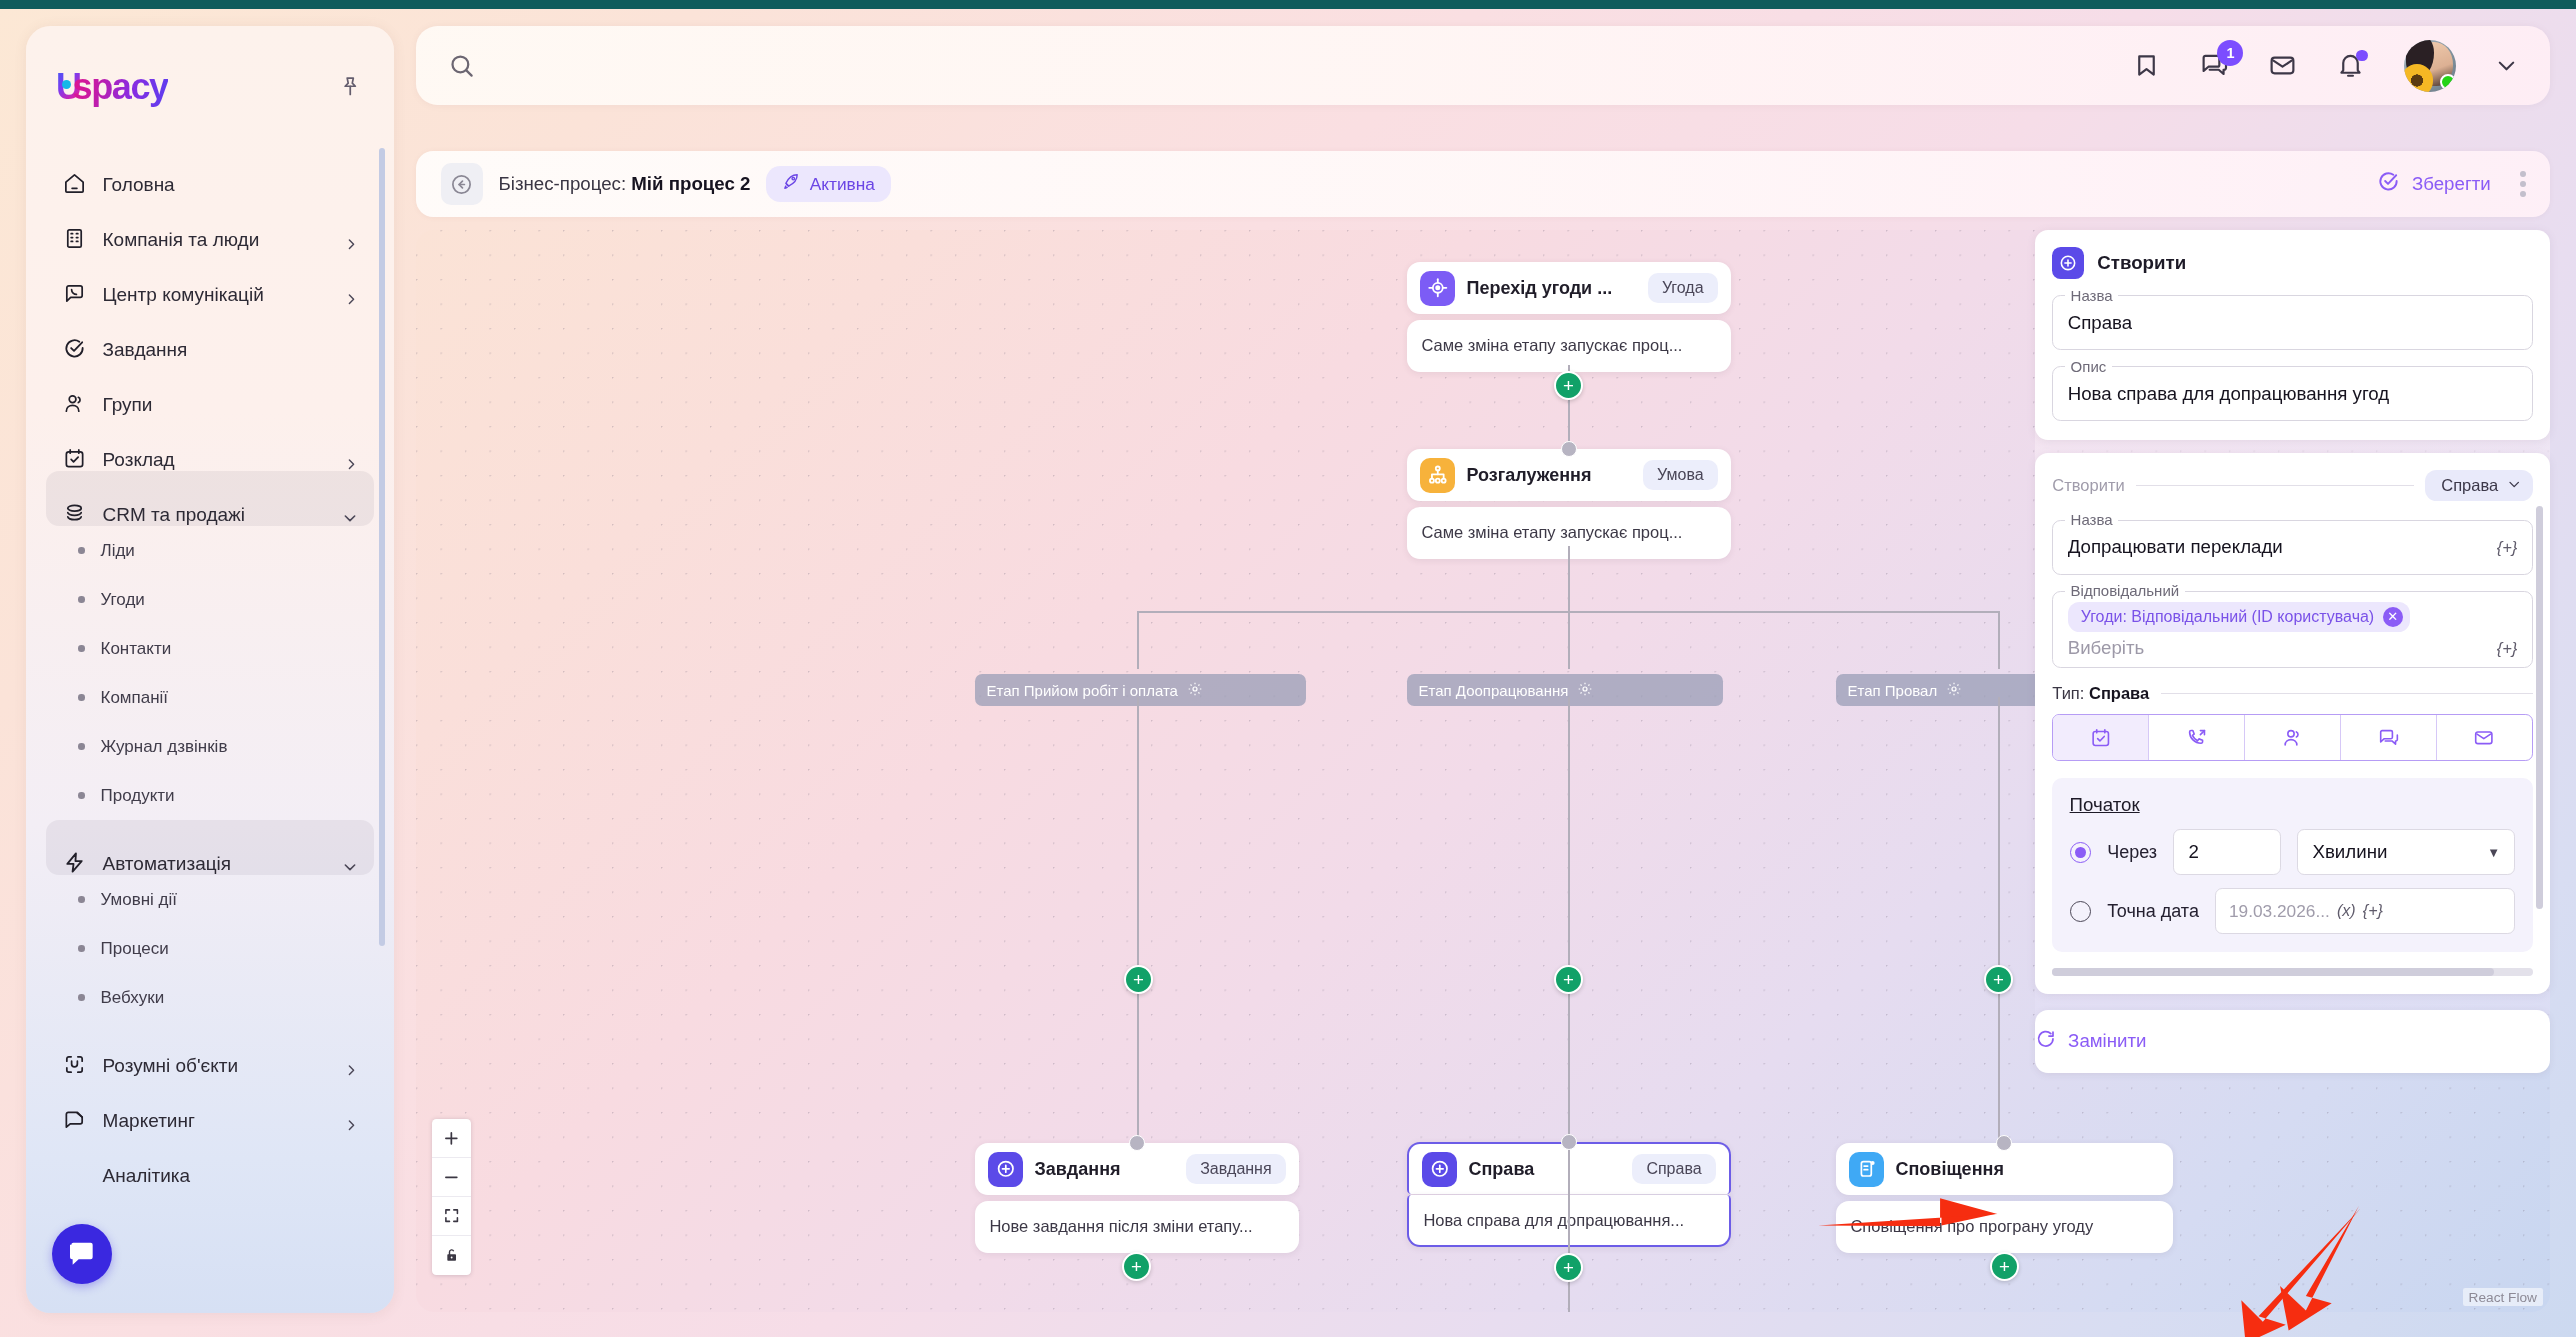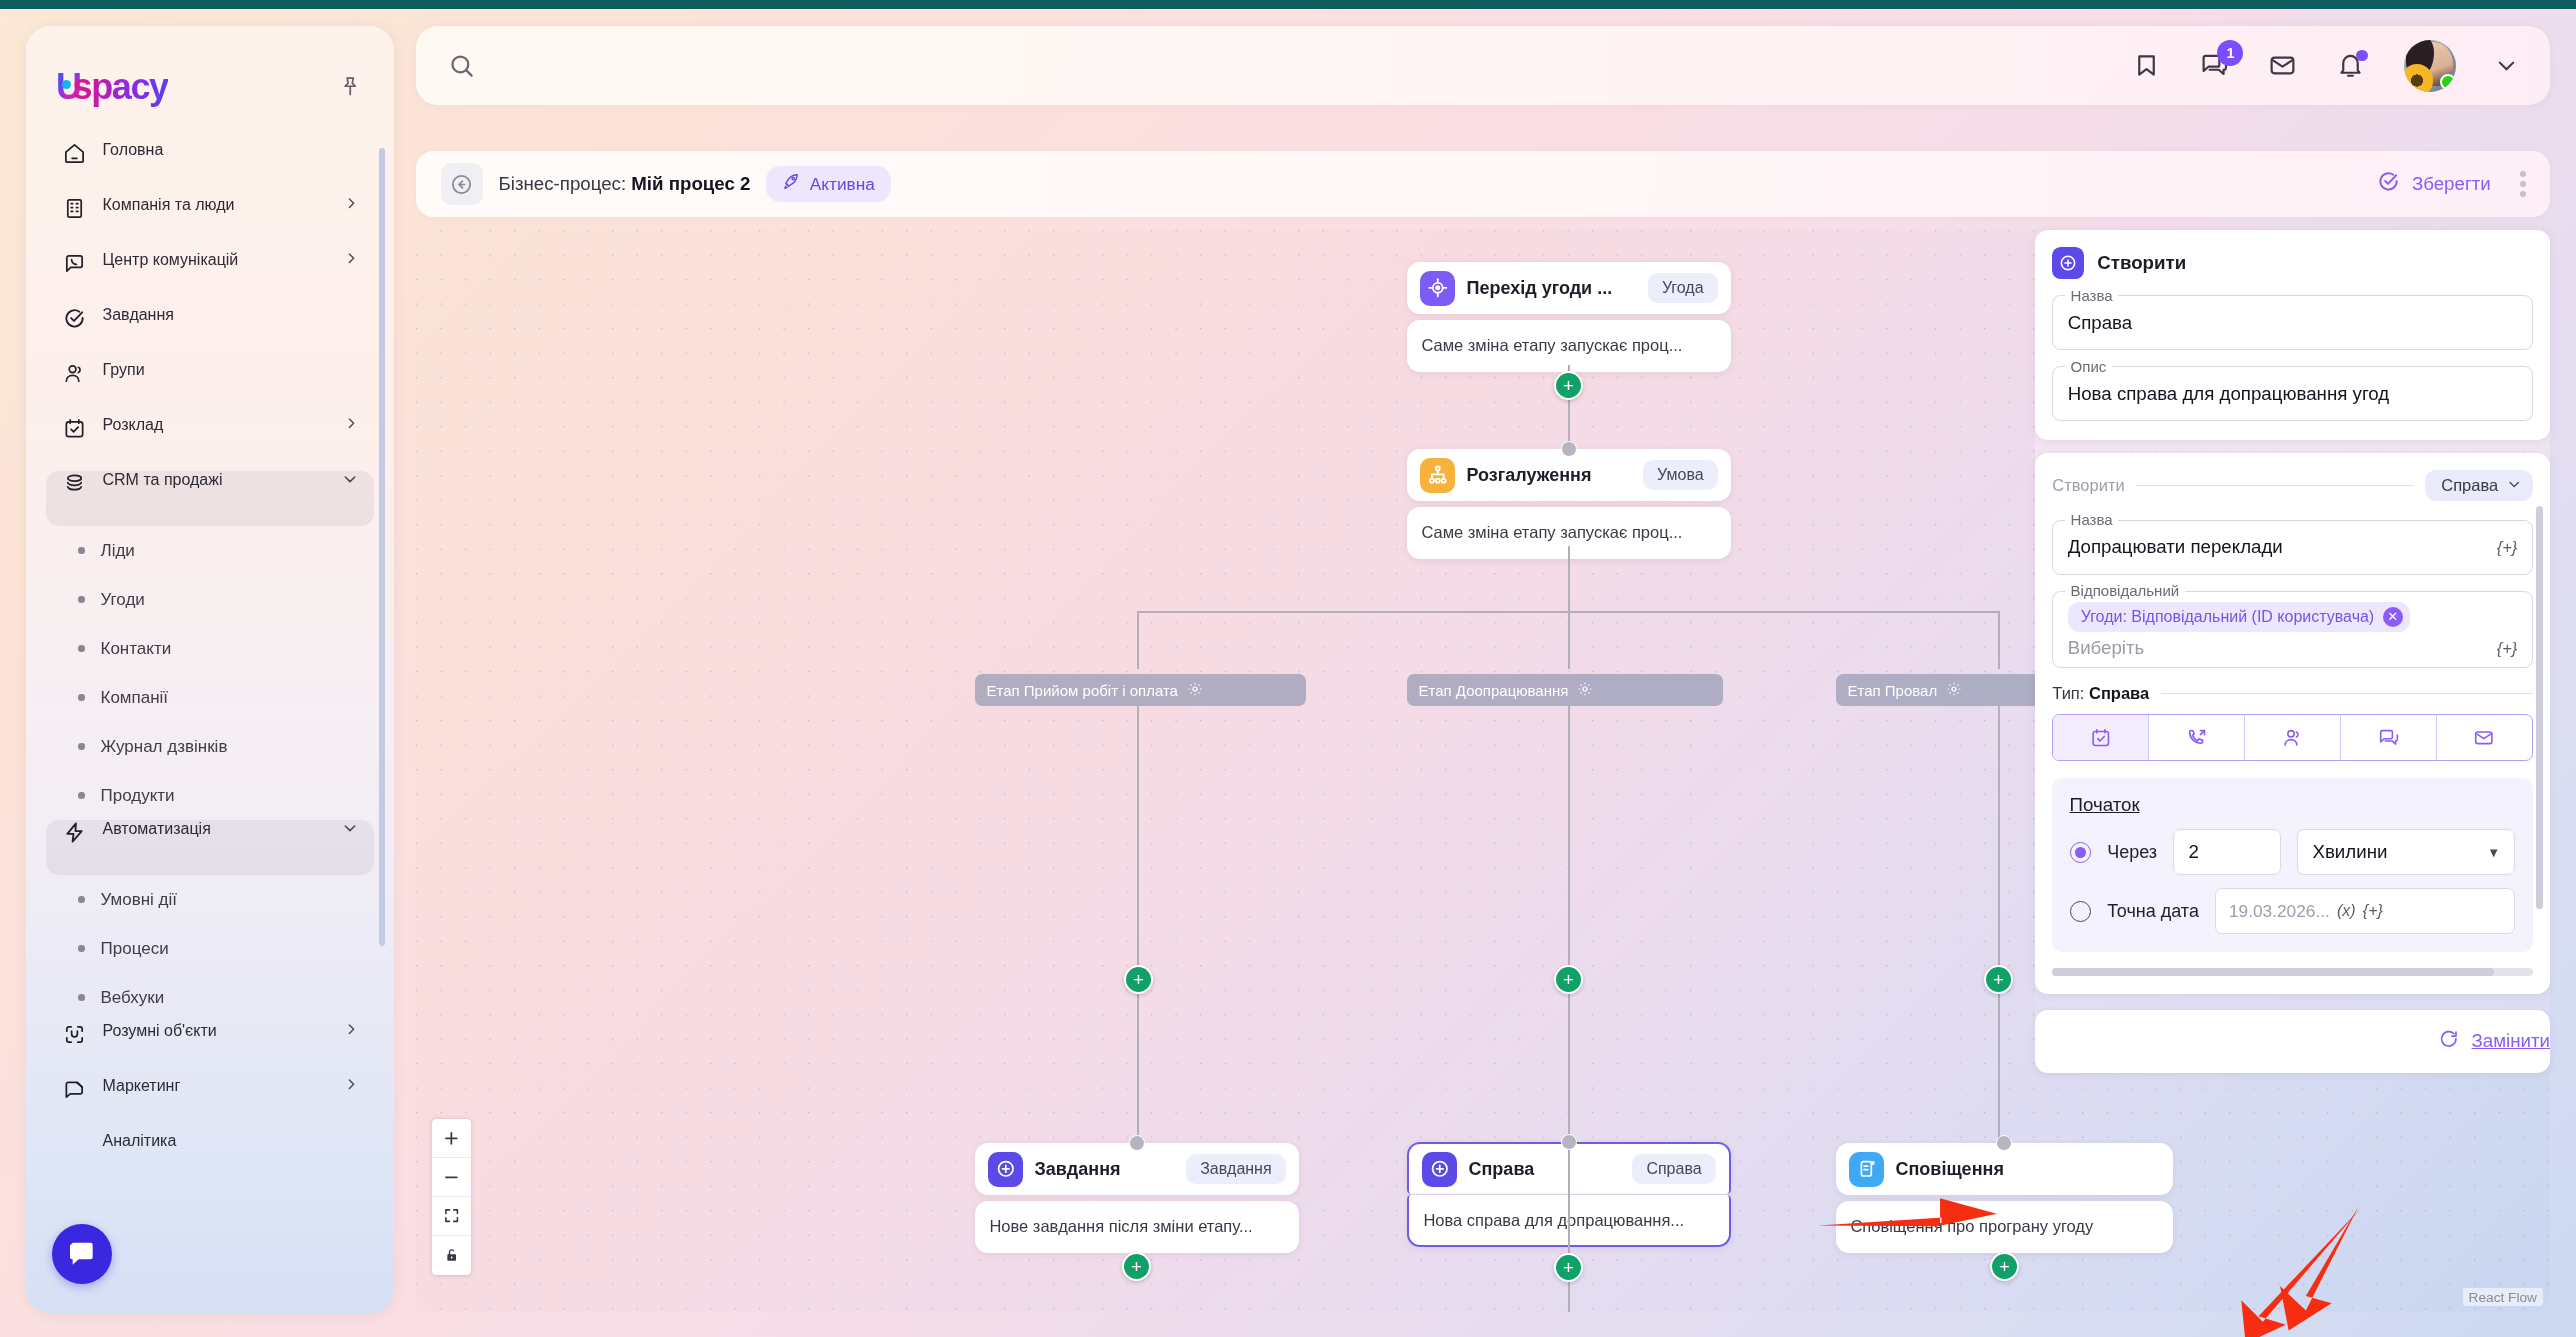--- a/index.html
+++ b/index.html
@@ -45,23 +45,23 @@
   .logo-rest {
     font-size: 36px; font-weight: 700; letter-spacing: -1.4px;
     background: linear-gradient(100deg,#e0158f 0%, #c51ba6 25%, #8a2ce0 60%, #5b3ef0 100%);
     -webkit-background-clip: text; background-clip: text; color: transparent;
     margin-left: -17.3px;
   }
   .pin-icon { color: #4a4458; opacity: .85; }
 
   .sb-nav { margin-top: 33px; padding: 0 20px 0 20px; position: relative; }
   .sb-item {
-    display: flex; align-items: flex-start; gap: 16px;
+    display: flex; align-items: flex-end; gap: 16px;
     height: 55px; padding: 0 16px; border-radius: 13px;
-    color: #2d2a35; font-size: 16px; cursor: pointer;
+    color: #2d2a35; font-size: 19px; cursor: pointer;
   }
   .sb-item.active { background: rgba(120,110,130,0.10); }
   .sb-item .ico { width: 24.5px; height: 24.5px; flex: 0 0 24.5px; display:flex; align-items:center; justify-content:center; color:#211f29; }
   .sb-item .lbl { flex: 1; white-space: nowrap; }
   .sb-item .chev { color:#4b4757; display:flex; align-items:center; }
   .sb-sub {
     display: flex; align-items: center; gap: 16px;
     height: 49px; padding-left: 32px; color: #403c4a; font-size: 17px; cursor: pointer;
   }
   .sb-sub .bullet { width: 6.5px; height: 6.5px; border-radius: 50%; background: #8b8694; flex:0 0 6.5px; }
@@ -304,24 +304,23 @@
   }
   .rp-hscroll i { display:block; width: 92%; height:8.6px; border-radius:4.3px; background:#cfcddb; }
   .rp-vscroll {
     position:absolute; right: 7.2px; top: 53px; width: 7.2px; height: 403px;
     background:#cfcddb; border-radius:4.3px;
   }
 
   .rp-actions { display:flex; gap: 16px; margin-top: 16px; }
   .act-btn {
     flex:1; height: 63px; background:#fff; border-radius: 13px;
-    display:flex; align-items:center; justify-content:flex-end; gap:11.5px;
+    display:flex; align-items:center; justify-content:flex-start; gap:11.5px;
     color:#8b5cf6; font-size: 18.7px; cursor:pointer;
     box-shadow: 0 1.4px 7.2px rgba(110,90,120,.10);
-    text-decoration: underline;
   }
 
   .arrow { position:absolute; z-index: 20; }
 </style>
 </head>
 <body>
 
 <div class="top-strip"></div>
 
 <aside class="sidebar">

